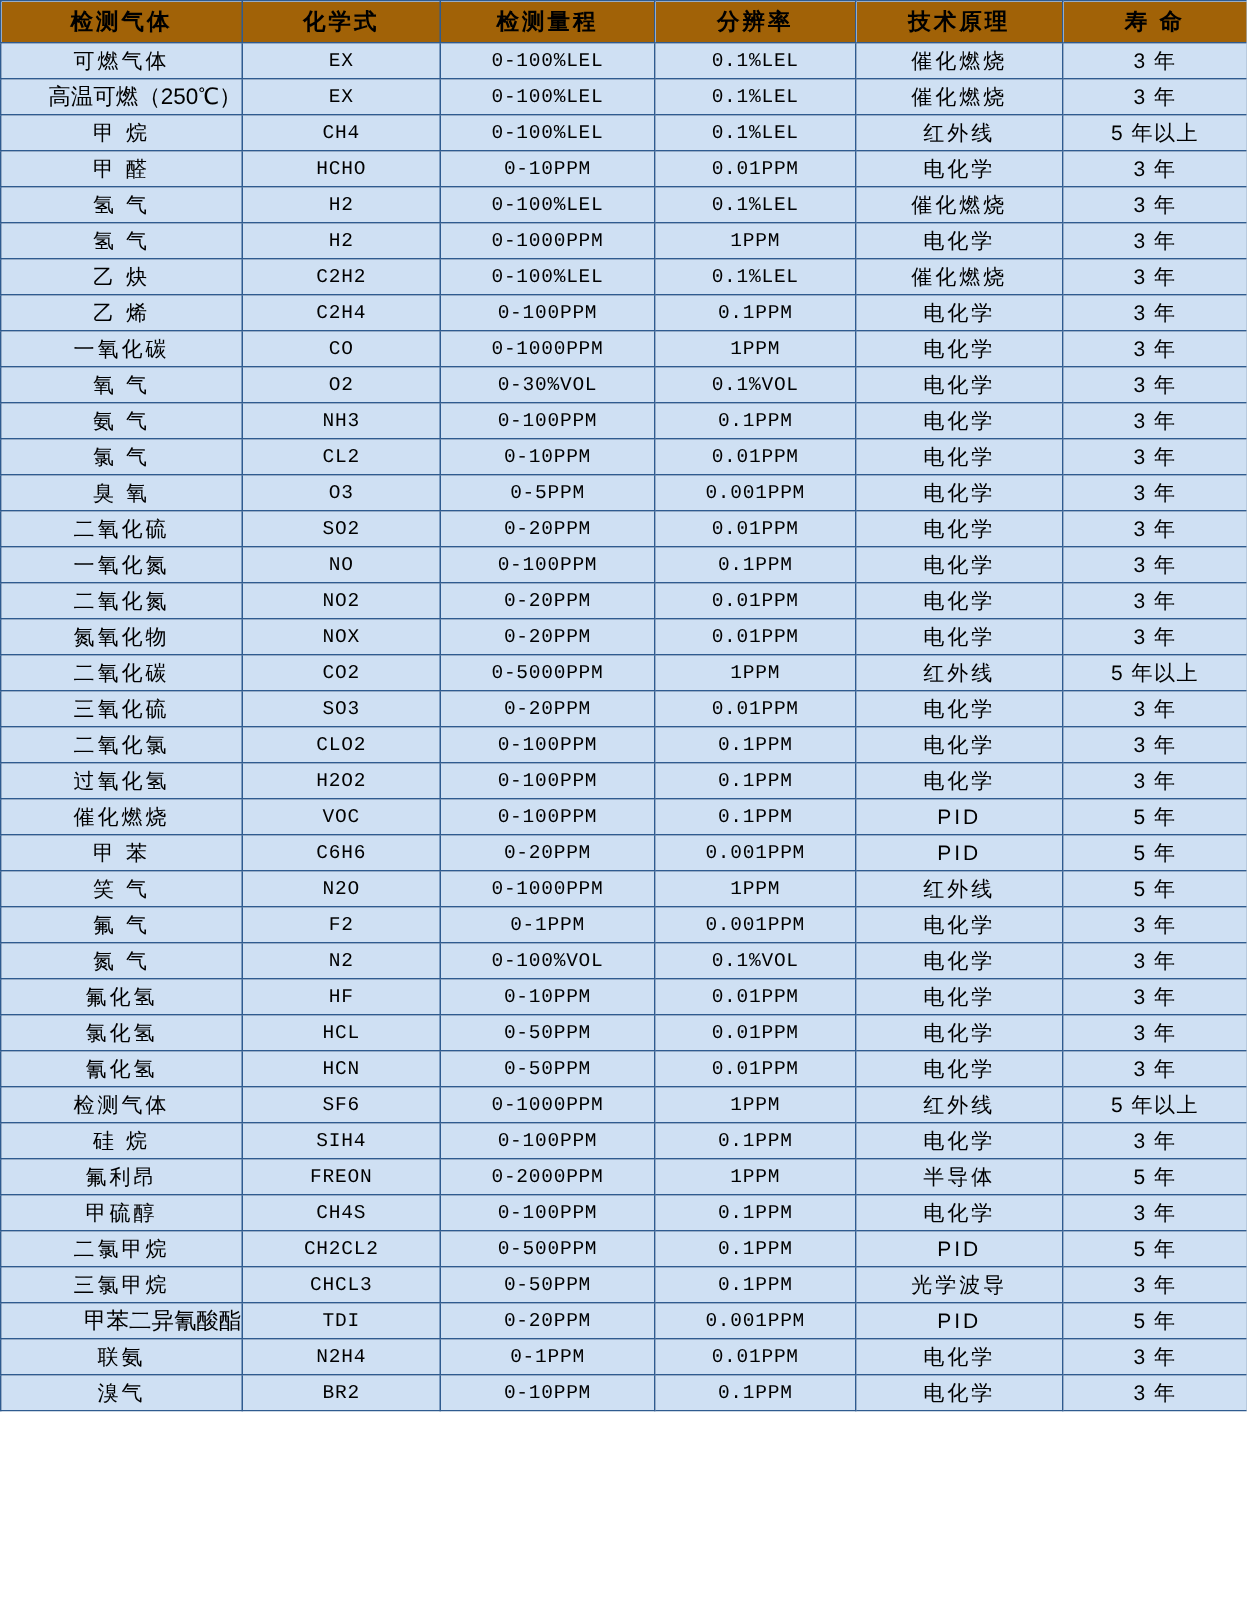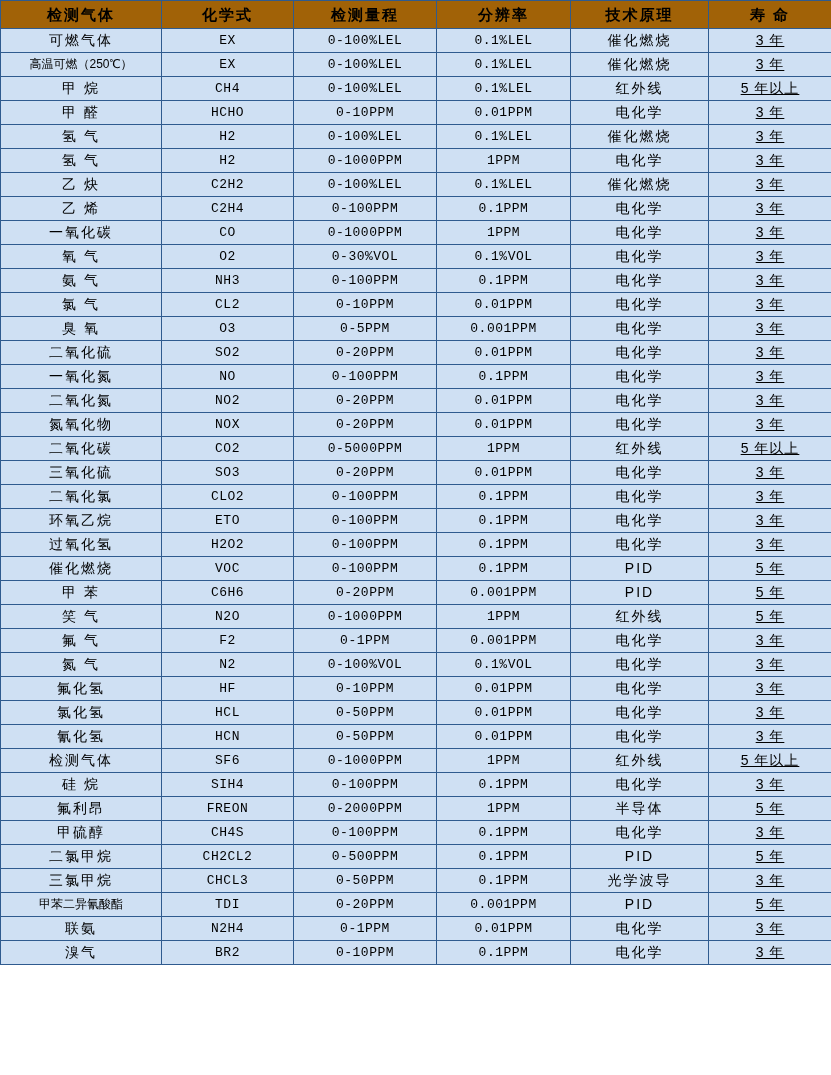--- a/index.html
+++ b/index.html
@@ -43,31 +43,31 @@
     height: 27px;
     line-height: 27px;
     letter-spacing: 2px;
   }
   td.cn {
     font-size: 14px;
     letter-spacing: 2px;
   }
   td.cn.tight {
     letter-spacing: 0px;
-    font-size: 12px;
+    font-size: 15px;
+    text-align: right;
   }
   td.mono {
     font-family: "Liberation Mono", monospace;
     font-size: 13px;
     letter-spacing: 0.5px;
   }
   td.life {
     font-size: 14px;
     letter-spacing: 1px;
-    text-decoration: underline;
   }
 </style>
 </head>
 <body>
 
 <table class="gas-table">
   <colgroup>
     <col class="c0">
       <col class="c1">
       <col class="c2">
@@ -240,28 +240,20 @@
       </tr>
       <tr>
         <td class="cn">二氧化氯</td>
         <td class="mono">CLO2</td>
         <td class="mono">0-100PPM</td>
         <td class="mono">0.1PPM</td>
         <td class="cn">电化学</td>
         <td class="life">3 年</td>
       </tr>
       <tr>
-        <td class="cn">环氧乙烷</td>
-        <td class="mono">ETO</td>
-        <td class="mono">0-100PPM</td>
-        <td class="mono">0.1PPM</td>
-        <td class="cn">电化学</td>
-        <td class="life">3 年</td>
-      </tr>
-      <tr>
         <td class="cn">过氧化氢</td>
         <td class="mono">H2O2</td>
         <td class="mono">0-100PPM</td>
         <td class="mono">0.1PPM</td>
         <td class="cn">电化学</td>
         <td class="life">3 年</td>
       </tr>
       <tr>
         <td class="cn">催化燃烧</td>
         <td class="mono">VOC</td>

